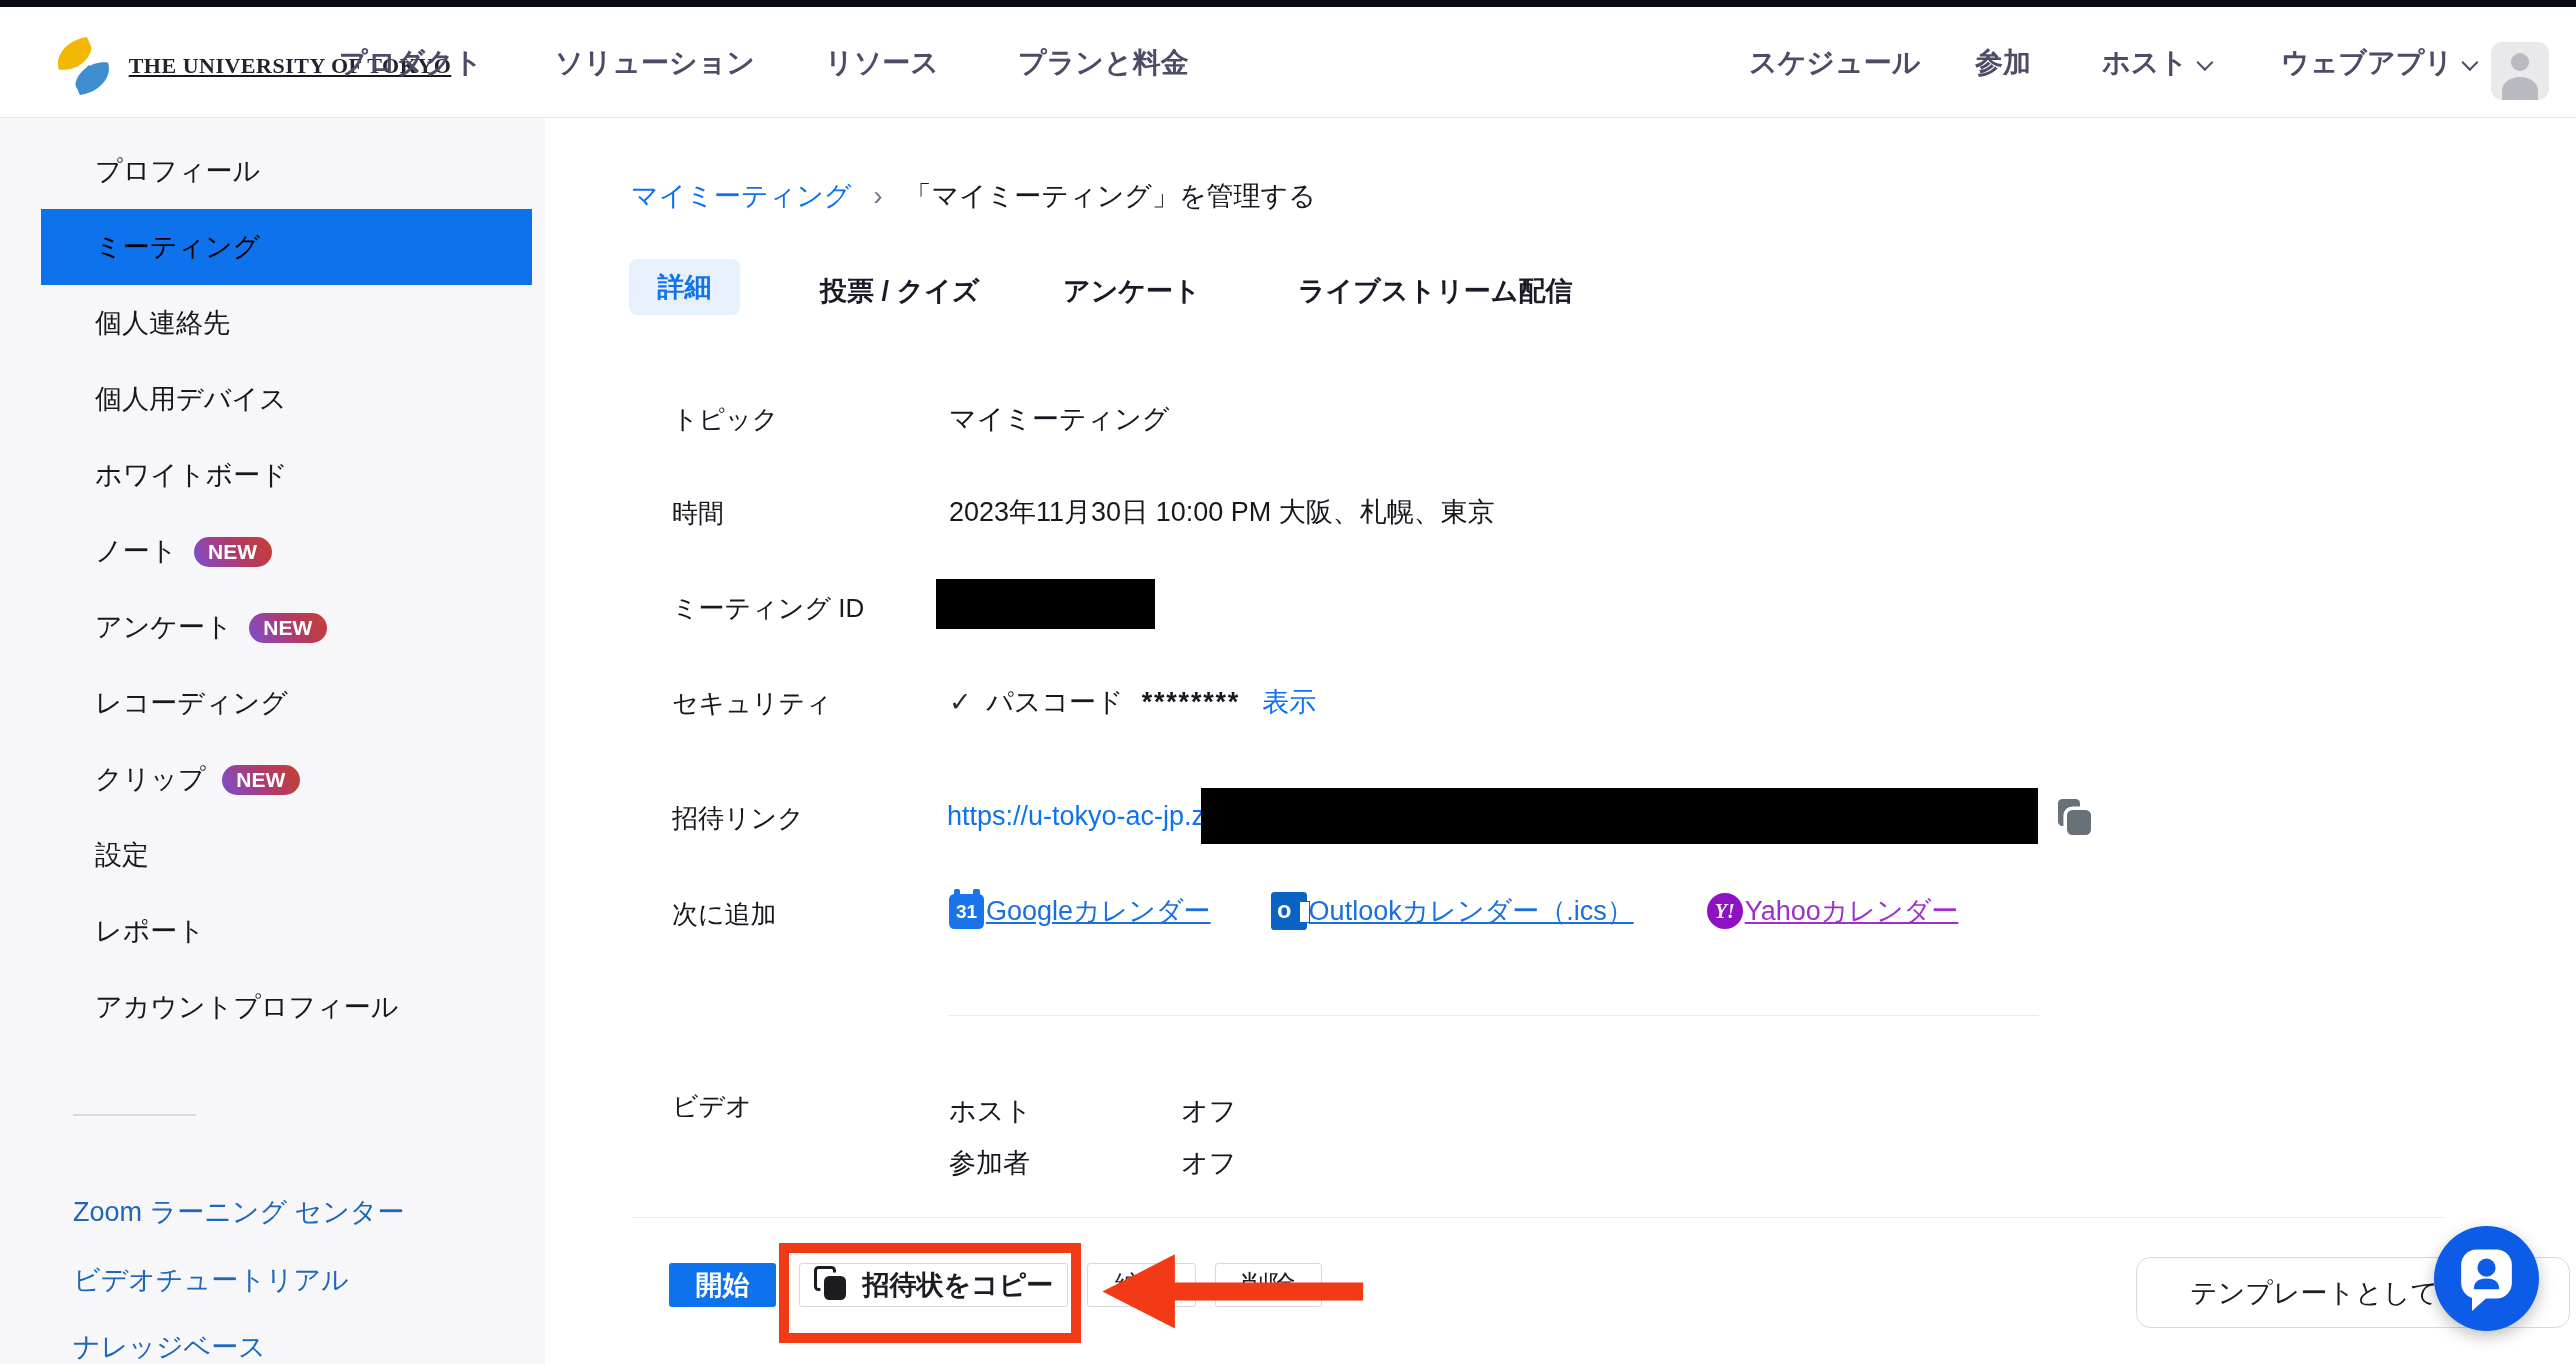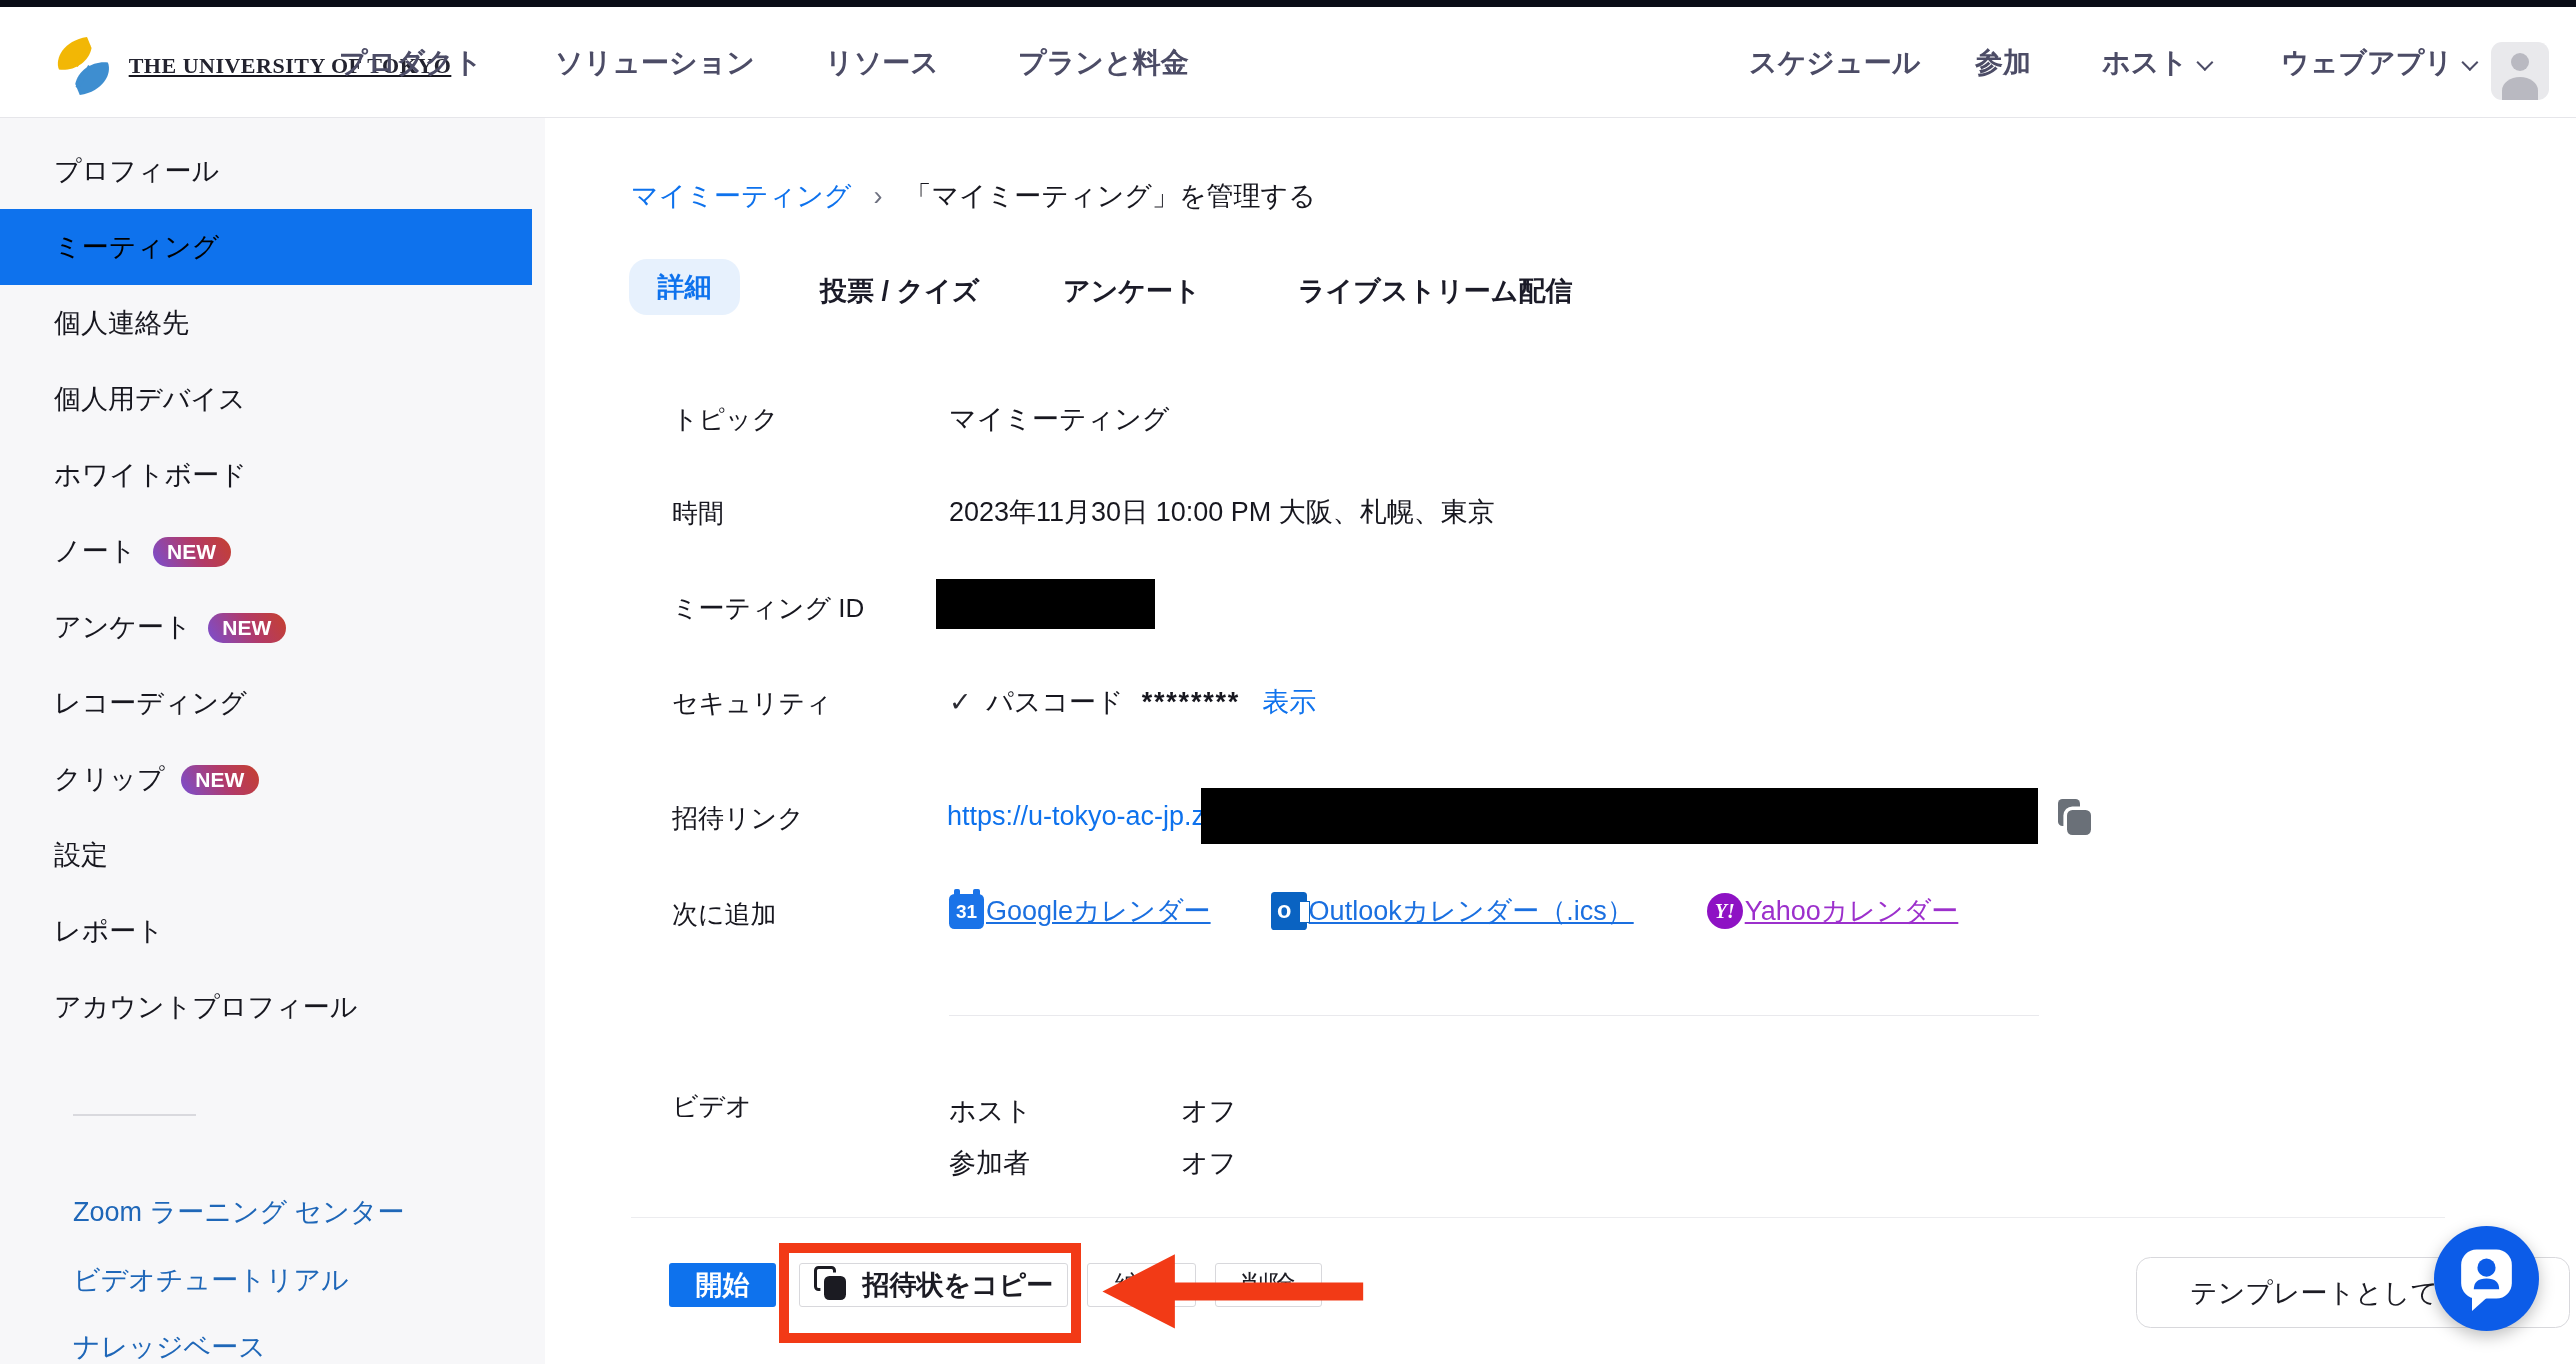--- a/index.html
+++ b/index.html
@@ -16,35 +16,35 @@
   .nav-link { position:absolute; top:0; height:102px; line-height:111px; font-size:28px; font-weight:600; color:#4c4c66; white-space:nowrap; cursor:pointer; }
   .nav-link.bold { font-weight:700; }
   .chev { display:inline-block; width:11.8px; height:11.8px; border-right:2.7px solid #4c4c66; border-bottom:2.7px solid #4c4c66; transform:rotate(45deg) translate(-1.8px,-1.8px); margin-left:11px; vertical-align:middle; }
   .avatar { position:absolute; left:2491px; top:35px; width:58px; height:58px; background:#e9e9ec; border-radius:11px; overflow:hidden; cursor:pointer; }
   .avatar .head { position:absolute; left:20px; top:11px; width:18px; height:18px; border-radius:50%; background:#b9b9c1; }
   .avatar .body { position:absolute; left:11px; top:35px; width:36px; height:27px; border-radius:50% 50% 0 0; background:#b9b9c1; }
 
   
   .sidebar { position:absolute; left:0; top:118px; width:545px; height:1246px; background:#f7f7f9; z-index:5; }
   .side-list { position:absolute; left:0; top:14.5px; width:532px; }
-  .side-item { height:76px; line-height:76px; padding-left:54px; font-size:27px; color:#17171f; cursor:pointer; white-space:nowrap; }
+  .side-item { height:76px; line-height:76px; padding-left:54px; font-size:27px; color:#17171f; cursor:pointer; white-space:nowrap;margin-left:41px; }
   .side-item.selected { background:#0e72ed; color:#000000; }
   .badge { display:inline-block; margin-left:16.3px; padding:3.6px 14.5px 5.4px; border-radius:907px; background:linear-gradient(60deg,#7a4fd0 0%,#b23a68 55%,#c6402e 100%); color:#fff; font-size:21px; font-weight:700; line-height:1; vertical-align:middle; }
   .side-divider { position:absolute; left:73px; top:996px; width:123px; height:1.8px; background:#d9d9de; }
   .side-footer-link { position:absolute; left:73px; font-size:27px; color:#1f67b8; cursor:pointer; white-space:nowrap; }
   .scrollbar-track { position:absolute; left:532px; top:118px; width:11.8px; height:1246px; background:#f1f1f3; }
   .scrollbar-thumb { position:absolute; left:0.9px; top:16.3px; width:10px; height:1117px; background:#dadade; border-radius:5.4px; cursor:pointer; }
 
   
   .crumb { position:absolute; left:631px; top:178px; font-size:27px; white-space:nowrap; }
   .crumb .link { color:#0e72ed; cursor:pointer; }
   .crumb .sep { color:#6e7180; margin:0 14.5px; }
   .crumb .cur { color:#17171f; }
 
-  .tab-pill { position:absolute; left:629px; top:259px; width:111px; height:56px; line-height:56px; text-align:center; background:#e7f1fd; border-radius:18px; color:#0e72ed; font-size:27px; font-weight:700; cursor:pointer; }
+  .tab-pill { position:absolute; left:629px; top:259px; width:111px; height:56px; line-height:56px; text-align:center; background:#e7f1fd; border-radius:8px; color:#0e72ed; font-size:27px; font-weight:700; cursor:pointer; }
   .tab { position:absolute; top:273px; font-size:27px; font-weight:700; color:#1b1b28; cursor:pointer; white-space:nowrap; }
 
   .f-label { position:absolute; left:672px; font-size:26px; color:#17171f; white-space:nowrap; }
   .f-value { position:absolute; left:949px; font-size:27px; color:#17171f; white-space:nowrap; }
 
   .redact { position:absolute; background:#000; }
 
   .check { color:#2b2b33; margin-right:14.5px; }
   .masked { font-weight:700; letter-spacing:1.8px; margin-left:18px; }
   .show-link { color:#0e72ed; margin-left:22px; cursor:pointer; }

